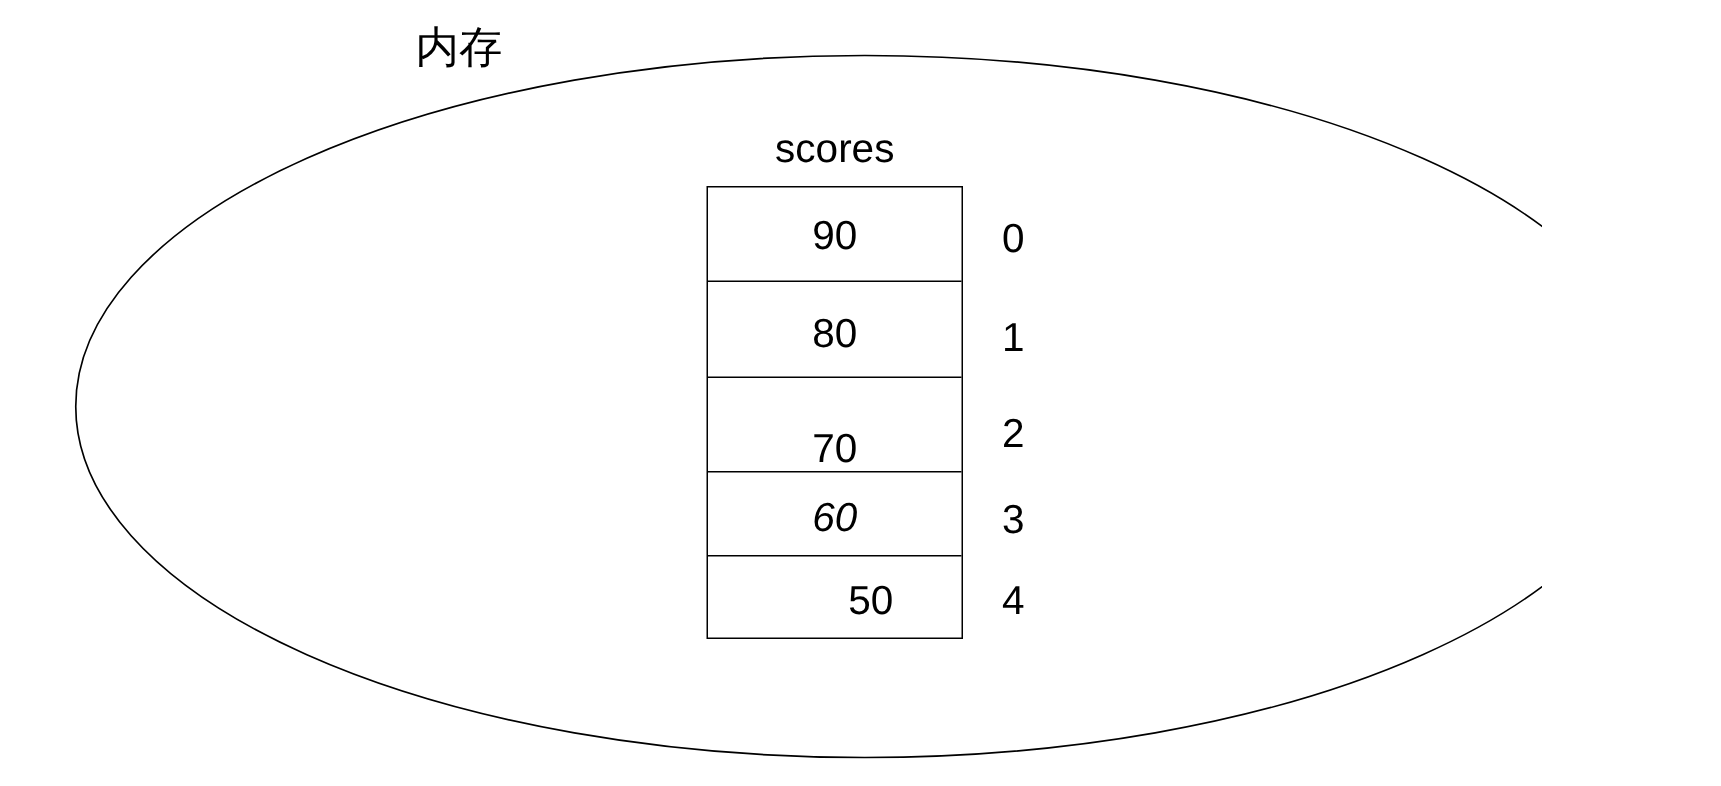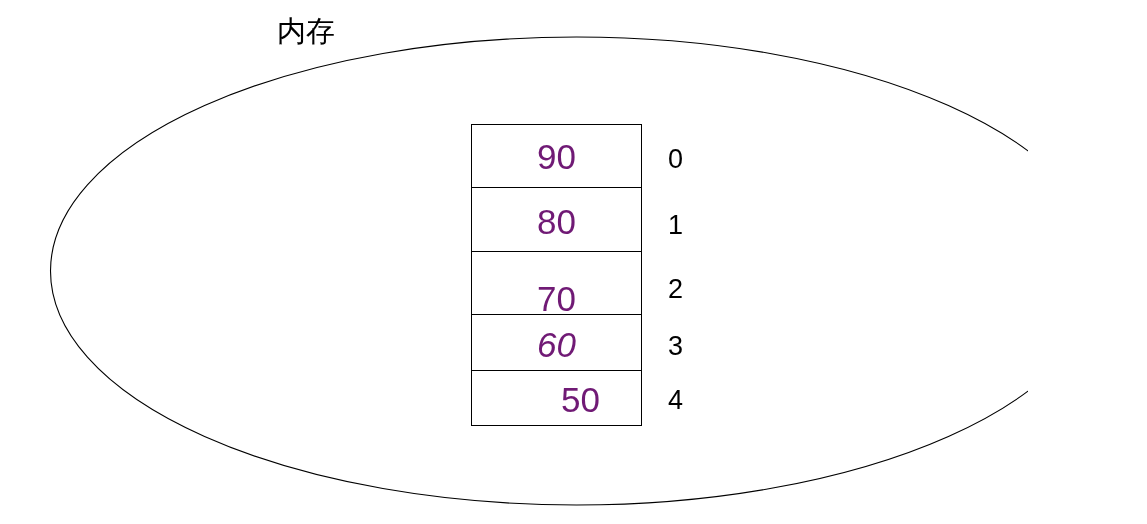--- a/index.html
+++ b/index.html
@@ -76,23 +76,23 @@
   .array-row:last-child {
     border-bottom: none;
   }
   .array-row-0 { height: 63px; }
   .array-row-1 { height: 64px; align-items: center; }
   .array-row-2 { height: 63px; }
   .array-row-3 { height: 56px; font-style: italic; }
   .array-row-4 { height: 54px; }
 
   .cell-value {
-    font-size: 35px;
+    font-size: 27px;
     line-height: 30px;
-    color: #701a75;
+    color: #000000;
     user-select: none;
   }
   
   .array-row-0 .cell-value { transform: translateY(1px); }
   .array-row-1 .cell-value { transform: translateY(2px); }
   .array-row-2 .cell-value { transform: translateY(1px); margin-top: 29px; }
   .array-row-3 .cell-value { transform: translateY(2px); }
   .array-row-4 .cell-value { transform: translateY(2px); margin-left: 48px; }
 
   
@@ -122,20 +122,21 @@
 <body>
 
 <div id="canvas">
 
   <svg class="memory-ellipse-svg" viewBox="0 0 1147 524" aria-hidden="true">
     <ellipse class="memory-ellipse-shape" cx="576.5" cy="271" rx="526" ry="234"></ellipse>
   </svg>
 
   <div class="memory-label">内存</div>
 
+  <div class="array-name">scores</div>
 
   <div class="array-table">
     <div class="array-row array-row-0">
       <span class="cell-value">90</span>
     </div>
     <div class="array-row array-row-1">
       <span class="cell-value">80</span>
     </div>
     <div class="array-row array-row-2">
       <span class="cell-value">70</span>

